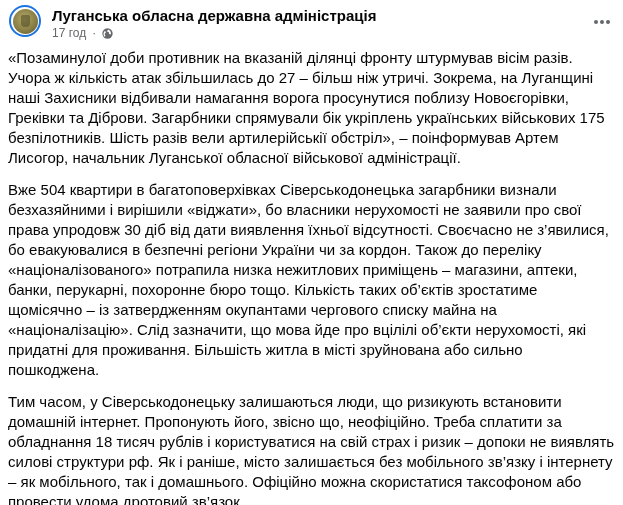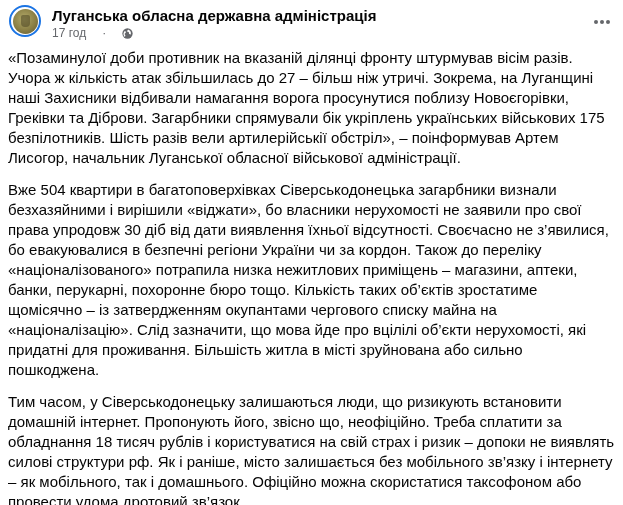--- a/index.html
+++ b/index.html
@@ -24,21 +24,21 @@
     content: ""; position: absolute; left: 8px; top: 6px; width: 9px; height: 12px;
     background: #4c4524; opacity: .55; border-radius: 2px 2px 4px 4px;
   }
   .page-name {
     position: absolute; left: 52px; top: 7px;
     font-size: 15px; font-weight: bold; color: #050505; letter-spacing: 0;
     cursor: pointer; white-space: nowrap;
   }
   .meta {
     position: absolute; left: 52px; top: 26px; font-size: 12px; color: #65676b;
-    display: flex; align-items: center; gap: 16px; white-space: nowrap;
+    display: flex; align-items: center; gap: 6px; white-space: nowrap;
   }
   .globe { width: 11px; height: 11px; display: inline-block; }
   .more {
     position: absolute; left: 590px; top: 12px; width: 24px; height: 20px;
     display: flex; align-items: center; justify-content: center; gap: 2px; cursor: pointer;
   }
   .more span { width: 4px; height: 4px; background: #65676b; border-radius: 50%; display: block; }
   .body {
     position: absolute; left: 8px; top: 48px; width: 607px;
     font-size: 15px; line-height: 20px; color: #050505;

